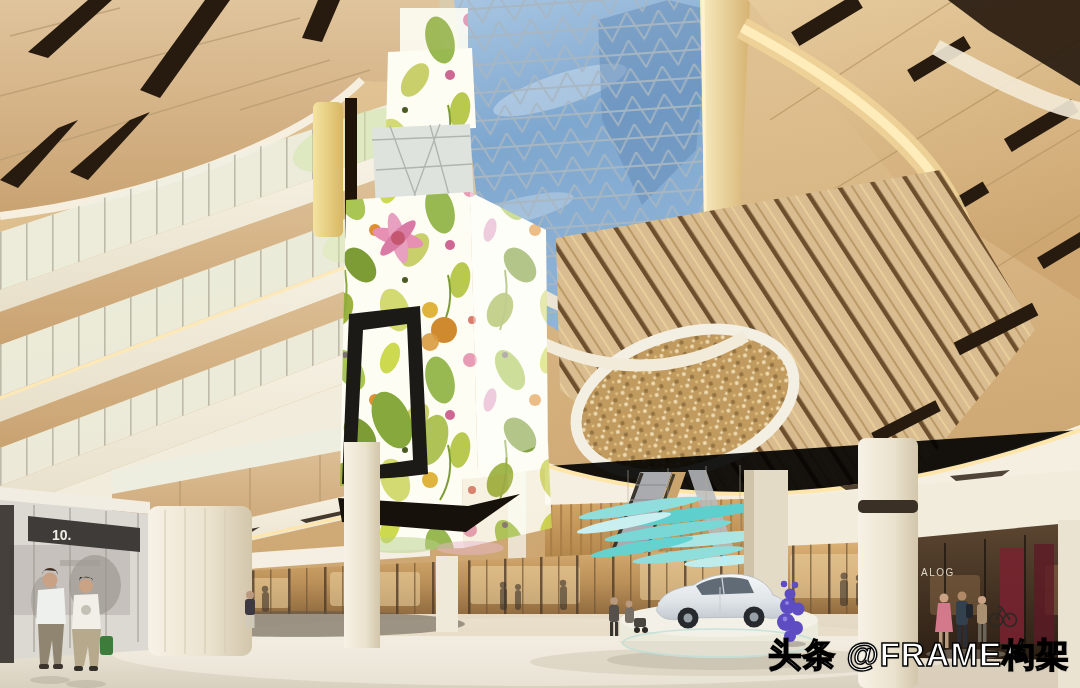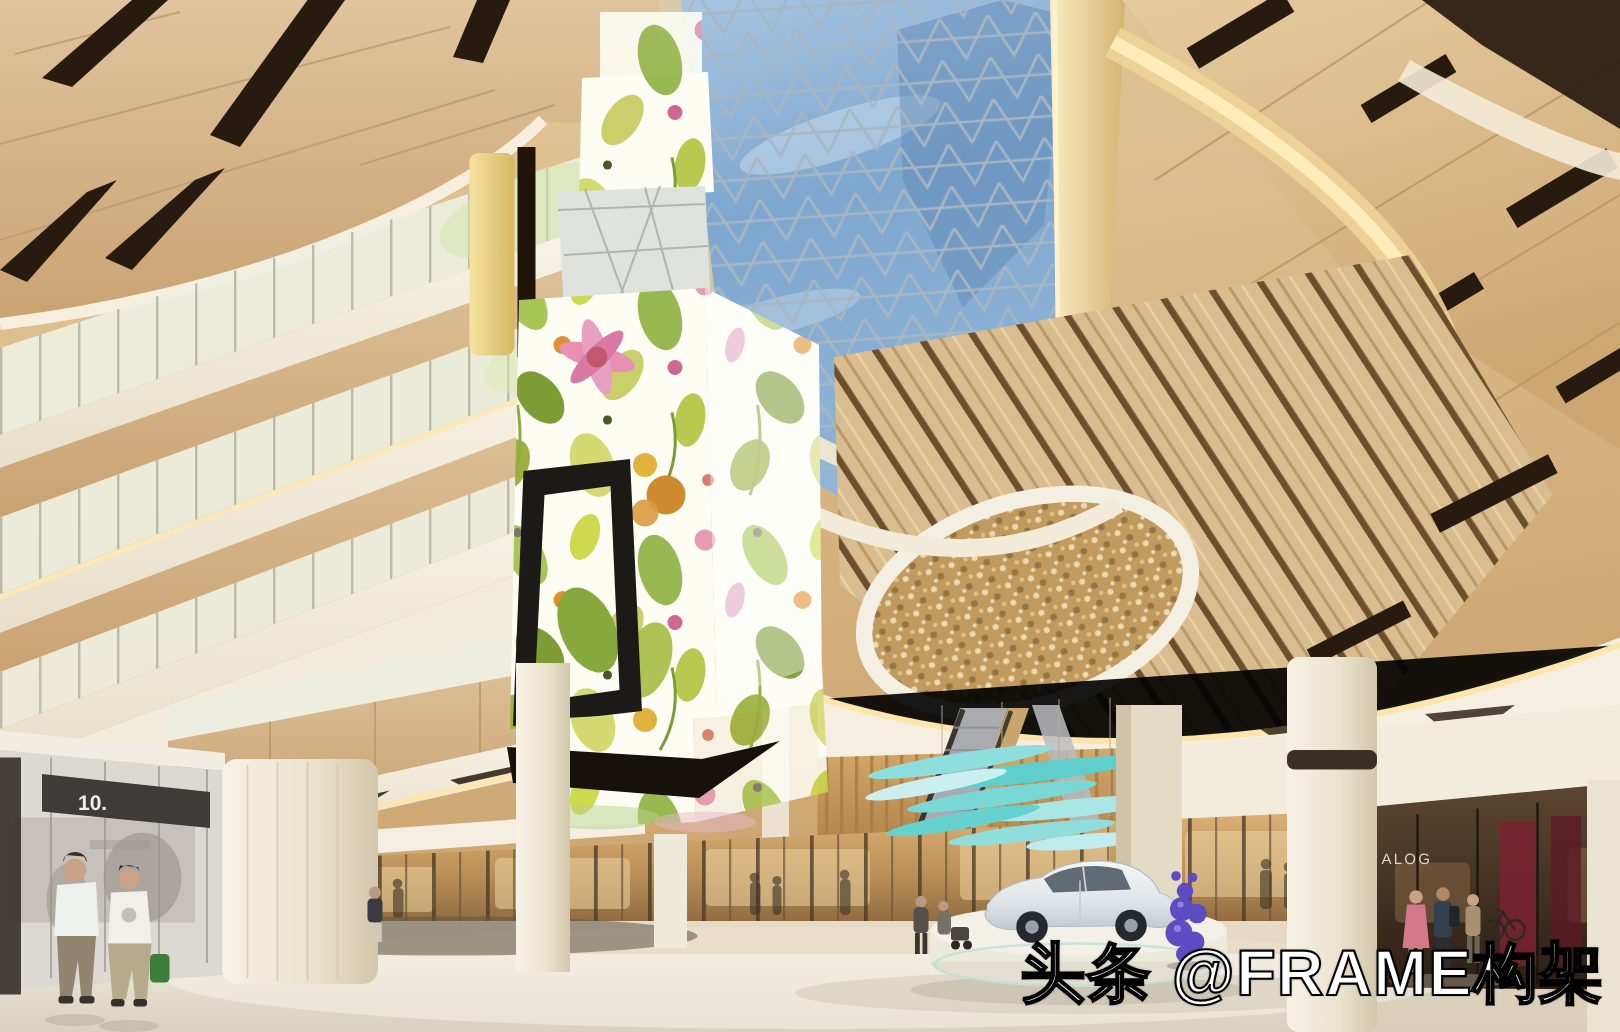--- a/index.html
+++ b/index.html
@@ -1,21 +1,21 @@
 <!DOCTYPE html>
 <html style="--sky-top: #a9c6e2; --sky-deep: #6e97c2; --lattice: #a7b6c2; --wood: #d7b88a; --wood-shadow: #b99565; --slot: #271a0f; --fascia: #f6f0e2; --cove: #ffe8b0; --amber-wall: #c89a5e; --teal-art: #68d0cf; --purple: #5d4cc2; --floor: #e9e3d4; --inlay: #5e564a; --store-glow: #c59a62; --store-dark: #382a1c; --car-silver: #e9eced; --print-green: #a9c654; --print-pink: #e48fb2; --print-orange: #d98f2e; --wm-fill: #ffffff; --wm-outline: #000000;"><head>
 <meta charset="utf-8">
 <style>
   html,body{margin:0;padding:0;background:#777;}
   .stage{position:relative;width:1080px;height:688px;overflow:hidden;background:#3b82f6;font-family:"Liberation Sans",sans-serif;}
   .stage svg{position:absolute;inset:0;display:block;}
   .watermark{
     position:absolute;right:10px;bottom:10px;
     font-family:"Liberation Sans",sans-serif;
-    font-weight:700;font-size:43px;letter-spacing:1px;
+    font-weight:700;font-size:33px;letter-spacing:1px;
     color:var(--wm-fill,#fff);
     -webkit-text-stroke:1.4px var(--wm-outline,#000);
     text-shadow:0 0 2px rgba(0,0,0,.55);
     white-space:nowrap;user-select:none;
   }
   
   .f-slot{fill:var(--slot,#271a0f);}
   .f-purple{fill:var(--purple,#5d4cc2);}
   .f-inlay{fill:var(--inlay,#5e564a);}
 </style>

